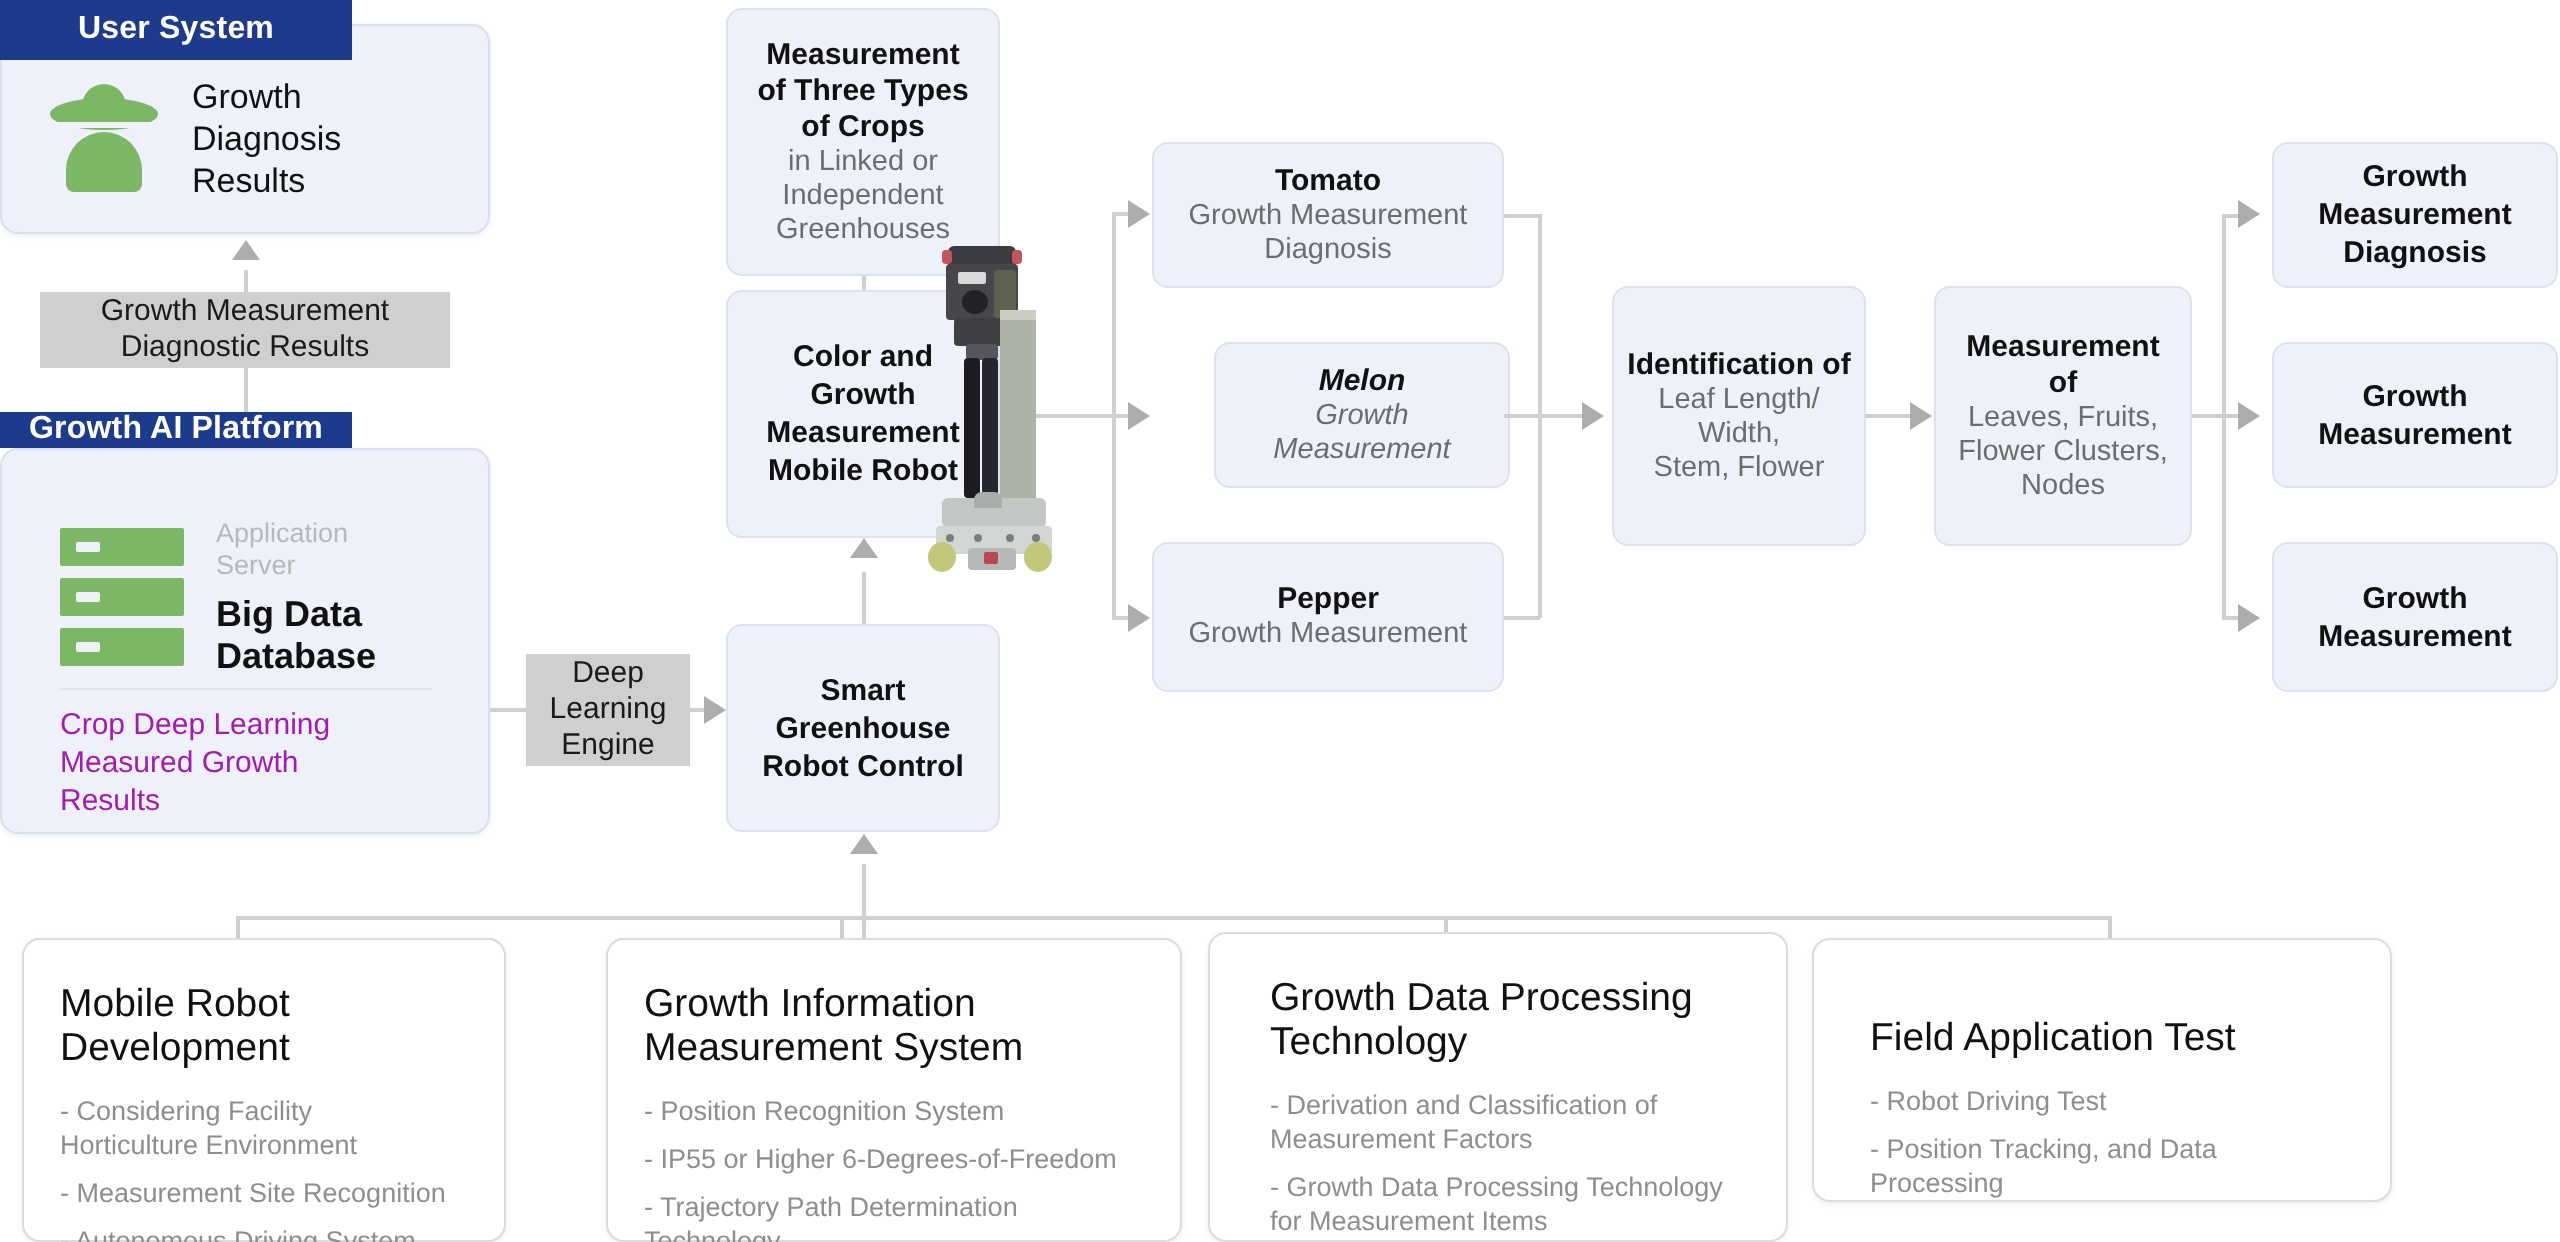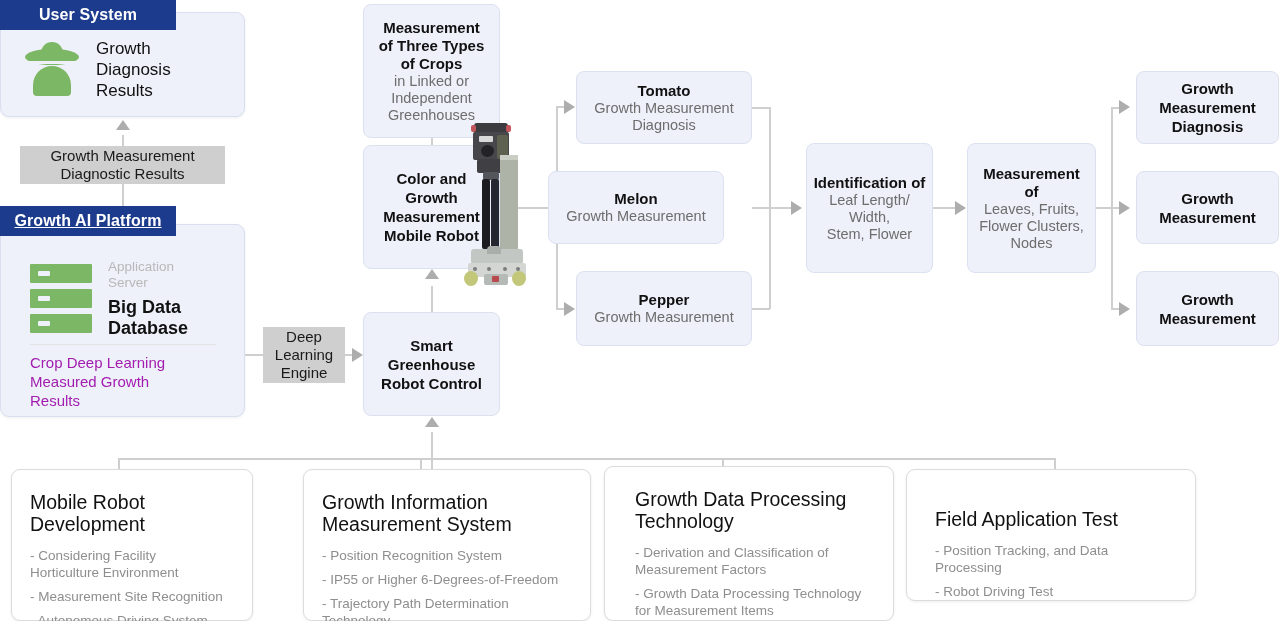--- a/index.html
+++ b/index.html
@@ -153,21 +153,21 @@
   <div class="vline" style="left:122px;top:135px;height:110px;"></div>
   <div class="arrow-u" style="left:116px;top:120px;"></div>
   <div class="graybox" style="left:20px;top:146px;width:205px;height:38px;">
     <div>
       <div>Growth Measurement</div>
       <div>Diagnostic Results</div>
     </div>
   </div>
 
   <div class="panel" style="left:0;top:224px;width:245px;height:193px;"></div>
-  <div class="tag" style="left:0;top:206px;width:176px;height:30px;text-decoration:underline;">Growth AI Platform</div>
+  <div class="tag" style="left:0;top:206px;width:176px;height:18px;">Growth AI Platform</div>
 
   <div style="position:absolute;left:30px;top:263px;width:190px;height:72px;" class="card-row">
     <div class="server-icon">
       <div class="rack" style="top:0;"></div>
       <div class="rack" style="top:25px;"></div>
       <div class="rack" style="top:50px;"></div>
       <div class="led" style="top:7px;"></div>
       <div class="led" style="top:32px;"></div>
       <div class="led" style="top:57px;"></div>
       <div class="bar" style="top:21px;"></div>
@@ -268,21 +268,21 @@
   <div class="hline" style="left:556px;top:308px;width:13px;"></div>
   <div class="arrow-r" style="left:564px;top:100px;"></div>
   <div class="arrow-r" style="left:564px;top:201px;"></div>
   <div class="arrow-r" style="left:564px;top:302px;"></div>
 
   <div class="pbox" style="left:576px;top:71px;width:176px;height:73px;">
     <div class="bold">Tomato</div>
     <div class="sub">Growth Measurement</div>
     <div class="sub">Diagnosis</div>
   </div>
-  <div class="pbox" style="left:548px;top:171px;width:176px;height:73px;">
+  <div class="pbox" style="left:607px;top:171px;width:148px;height:73px;font-style:italic;">
     <div class="bold">Melon</div>
     <div class="sub">Growth Measurement</div>
   </div>
   <div class="pbox" style="left:576px;top:271px;width:176px;height:75px;">
     <div class="bold">Pepper</div>
     <div class="sub">Growth Measurement</div>
   </div>
 
   <div class="hline" style="left:752px;top:107px;width:18px;"></div>
   <div class="hline" style="left:752px;top:207px;width:18px;"></div>
@@ -371,19 +371,19 @@
         <div class="bcard-li" style="white-space:pre-line;">- Growth Data Processing Technology
    for Measurement Items</div>
       </div>
     </div>
   </div>
 
   <div class="white-panel" style="left:906px;top:469px;width:290px;height:132px;">
     <div style="padding:38px 18px 0 28px;">
       <div class="bcard-title">Field Application Test</div>
       <div class="bcard-list">
+        <div class="bcard-li" style="white-space:pre-line;">- Robot Driving Test</div>
         <div class="bcard-li" style="white-space:pre-line;">- Position Tracking, and Data Processing</div>
-        <div class="bcard-li" style="white-space:pre-line;">- Robot Driving Test</div>
       </div>
     </div>
   </div>
 
 </div>
 
 </body></html>

